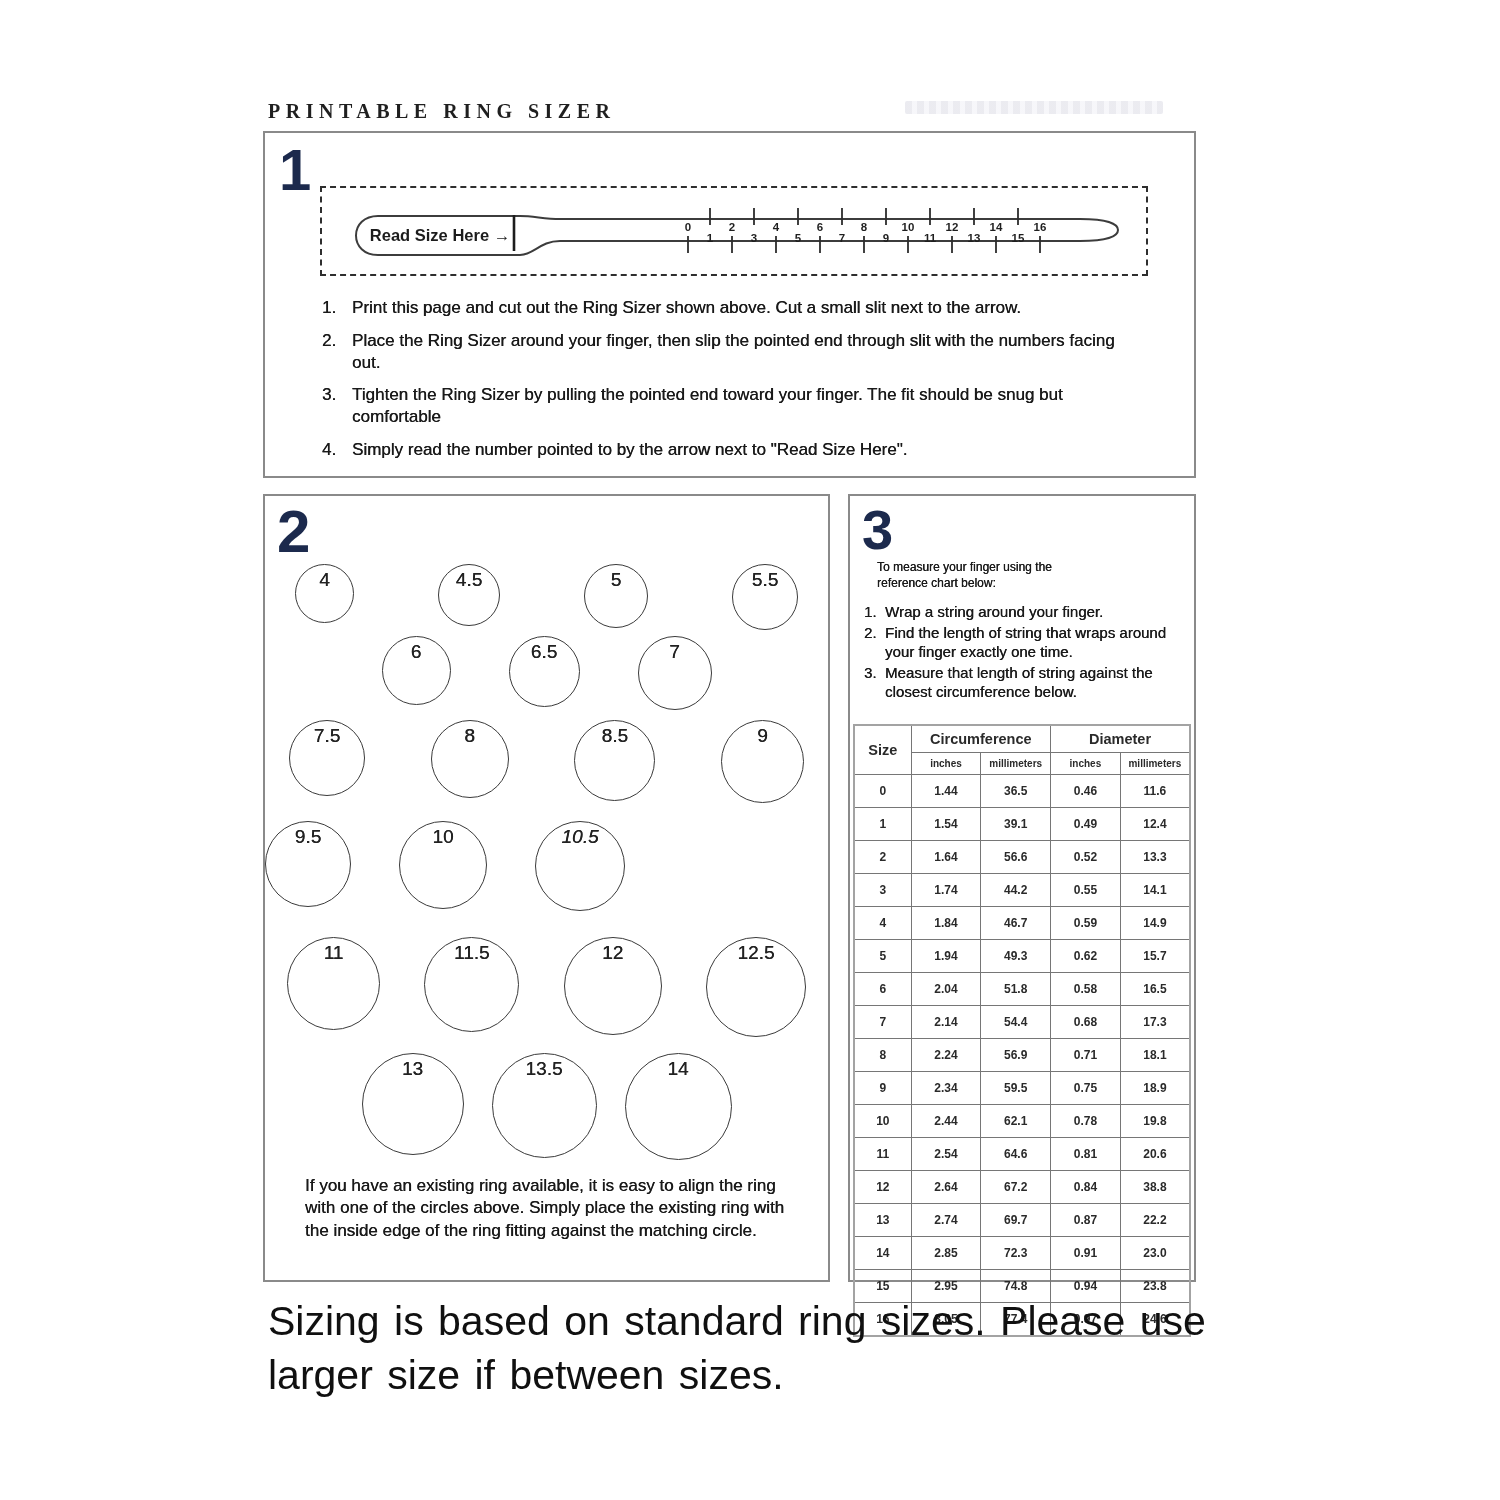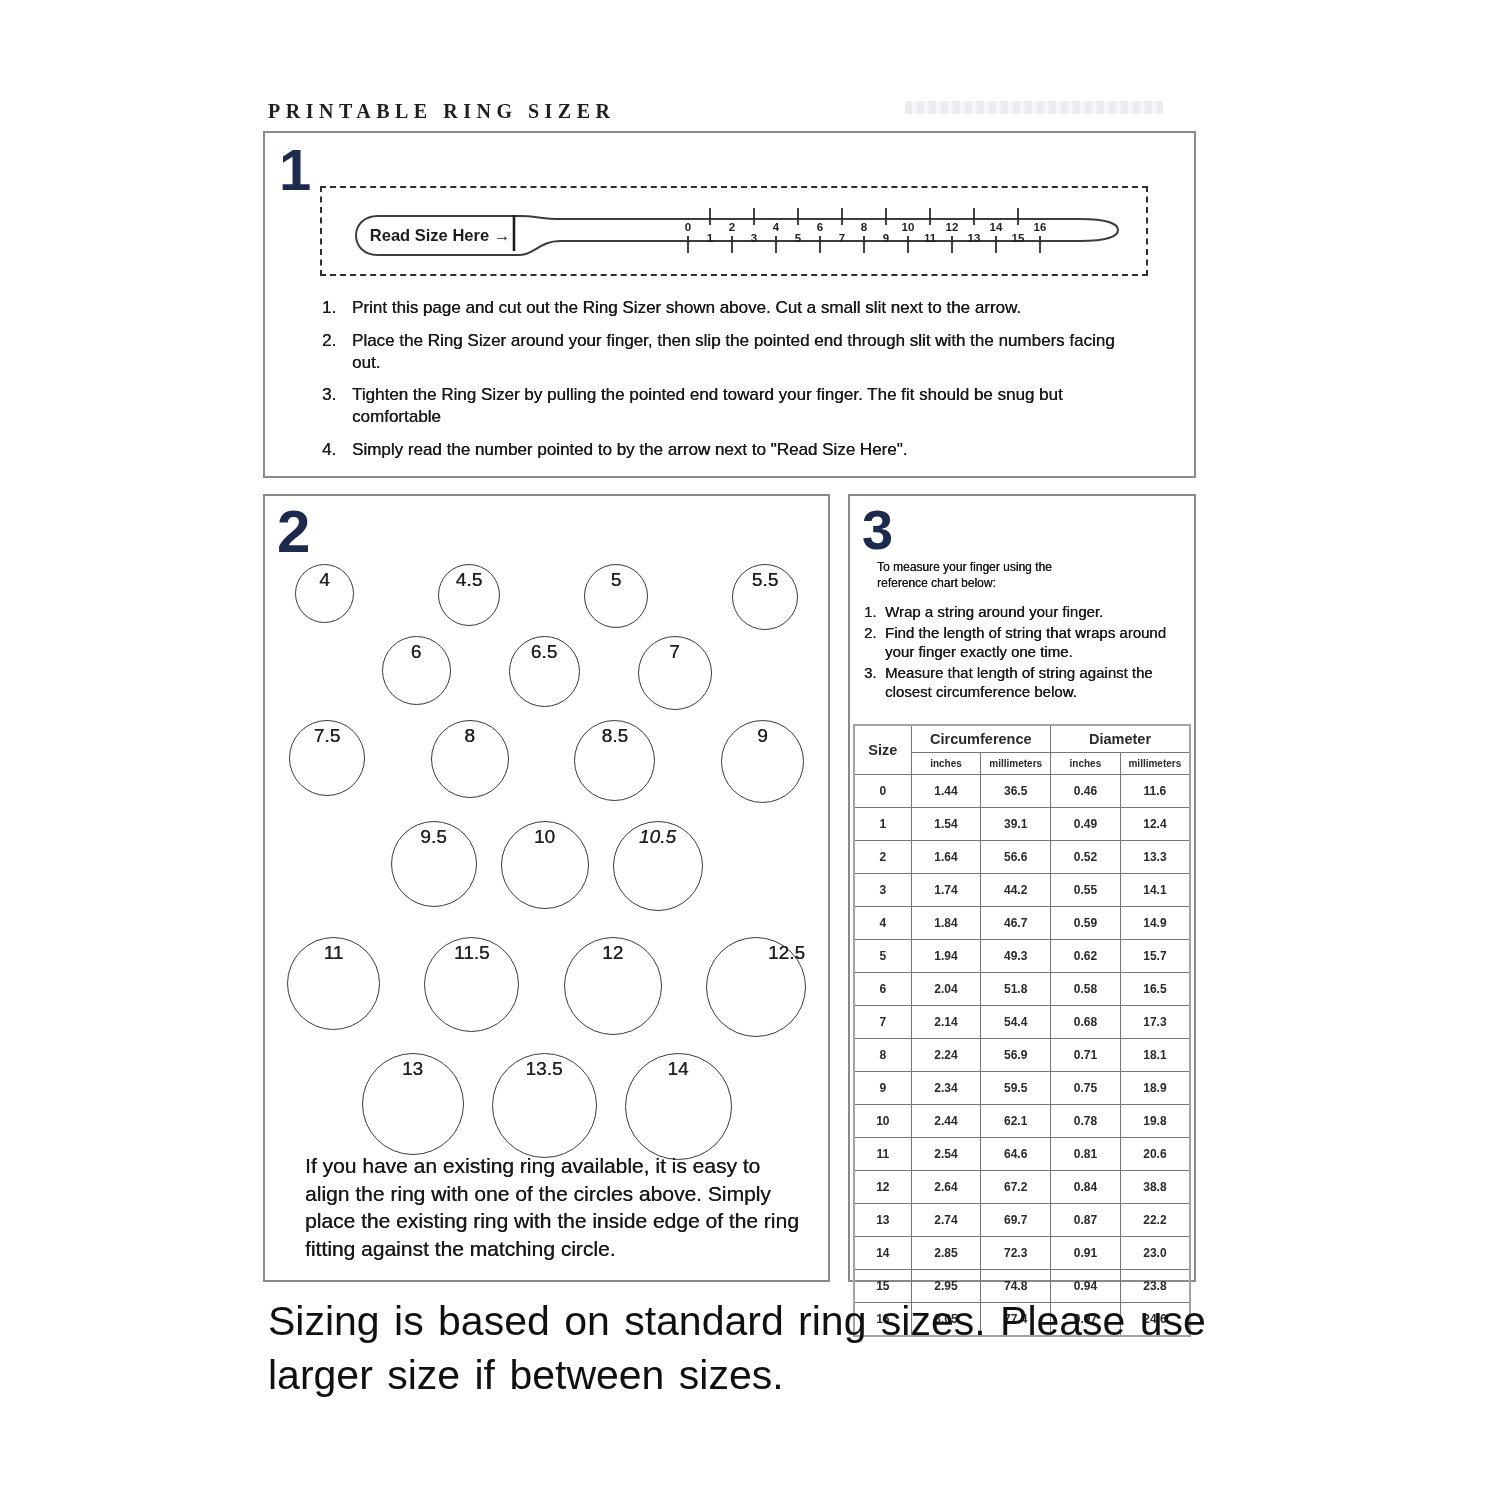--- a/index.html
+++ b/index.html
@@ -35,28 +35,28 @@
   .instructions li{display:flex;margin-bottom:11px;font-size:17px;line-height:1.28;
                    text-shadow:0.3px 0 0 currentColor;}
   .instructions .step-num{width:30px;flex:0 0 30px;}
   .instructions .step-text{width:765px;max-width:765px;}
 
   .circles-area{position:absolute;left:0;top:0;width:100%;}
   .circle-row{display:flex;align-items:flex-start;}
   .row-0{margin-top:68px;justify-content:space-between;padding:0 30px;}
   .row-1{margin-top:6px;justify-content:center;gap:58px;}
   .row-2{margin-top:10px;justify-content:space-between;padding:0 24px;}
-  .row-3{margin-top:18px;justify-content:center;gap:24px;}
+  .row-3{margin-top:18px;gap:48px;}
   .row-4{margin-top:26px;justify-content:space-between;padding:0 22px;}
   .row-5{margin-top:16px;justify-content:center;gap:28px;}
   .ring-circle{border:1.6px solid #3a3a3a;border-radius:50%;box-sizing:border-box;
                display:flex;justify-content:center;align-items:flex-start;}
   .circle-label{font-size:19px;color:#222;margin-top:4px;text-shadow:0.3px 0 0 currentColor;}
 
-  .ring-note{position:absolute;left:40px;top:656px;width:505px;font-size:21px;line-height:1.32;
+  .ring-note{position:absolute;left:40px;top:679px;width:505px;font-size:17px;line-height:1.32;
              text-shadow:0.3px 0 0 currentColor;}
 
   .s3-intro{position:absolute;left:27px;top:64px;width:318px;font-size:12px;line-height:1.3;
             white-space:pre-line;text-shadow:0.3px 0 0 currentColor;}
   .s3-steps{position:absolute;left:14px;top:106px;width:322px;list-style:none;margin:0;padding:0;}
   .s3-steps li{display:flex;font-size:15px;line-height:1.3;margin-bottom:1px;
                text-shadow:0.3px 0 0 currentColor;}
   .s3-steps .step-num{width:21px;flex:0 0 21px;}
   .s3-steps .step-text{flex:1;}
 
@@ -202,21 +202,21 @@
         <div class="circle-row row-4">
           <div class="ring-circle" style="width: 93px; height: 93px;">
             <span class="circle-label">11</span>
           </div>
           <div class="ring-circle" style="width: 95px; height: 95px;">
             <span class="circle-label">11.5</span>
           </div>
           <div class="ring-circle" style="width: 98px; height: 98px;">
             <span class="circle-label">12</span>
           </div>
-          <div class="ring-circle" style="width: 100px; height: 100px; justify-content: flex-end;">
+          <div class="ring-circle" style="width: 100px; height: 100px;">
             <span class="circle-label">12.5</span>
           </div>
         </div>
         <div class="circle-row row-5">
           <div class="ring-circle" style="width: 102px; height: 102px;">
             <span class="circle-label">13</span>
           </div>
           <div class="ring-circle" style="width: 105px; height: 105px;">
             <span class="circle-label">13.5</span>
           </div>

